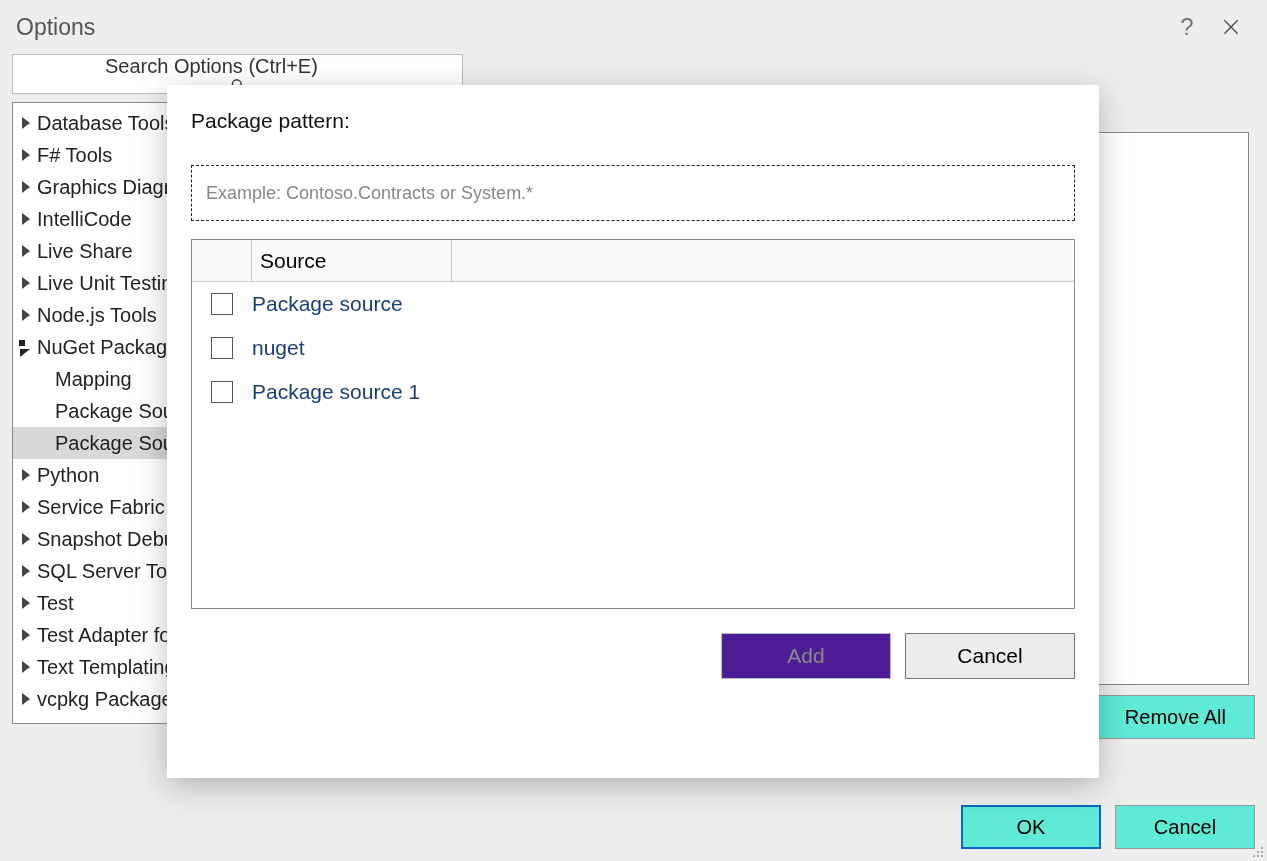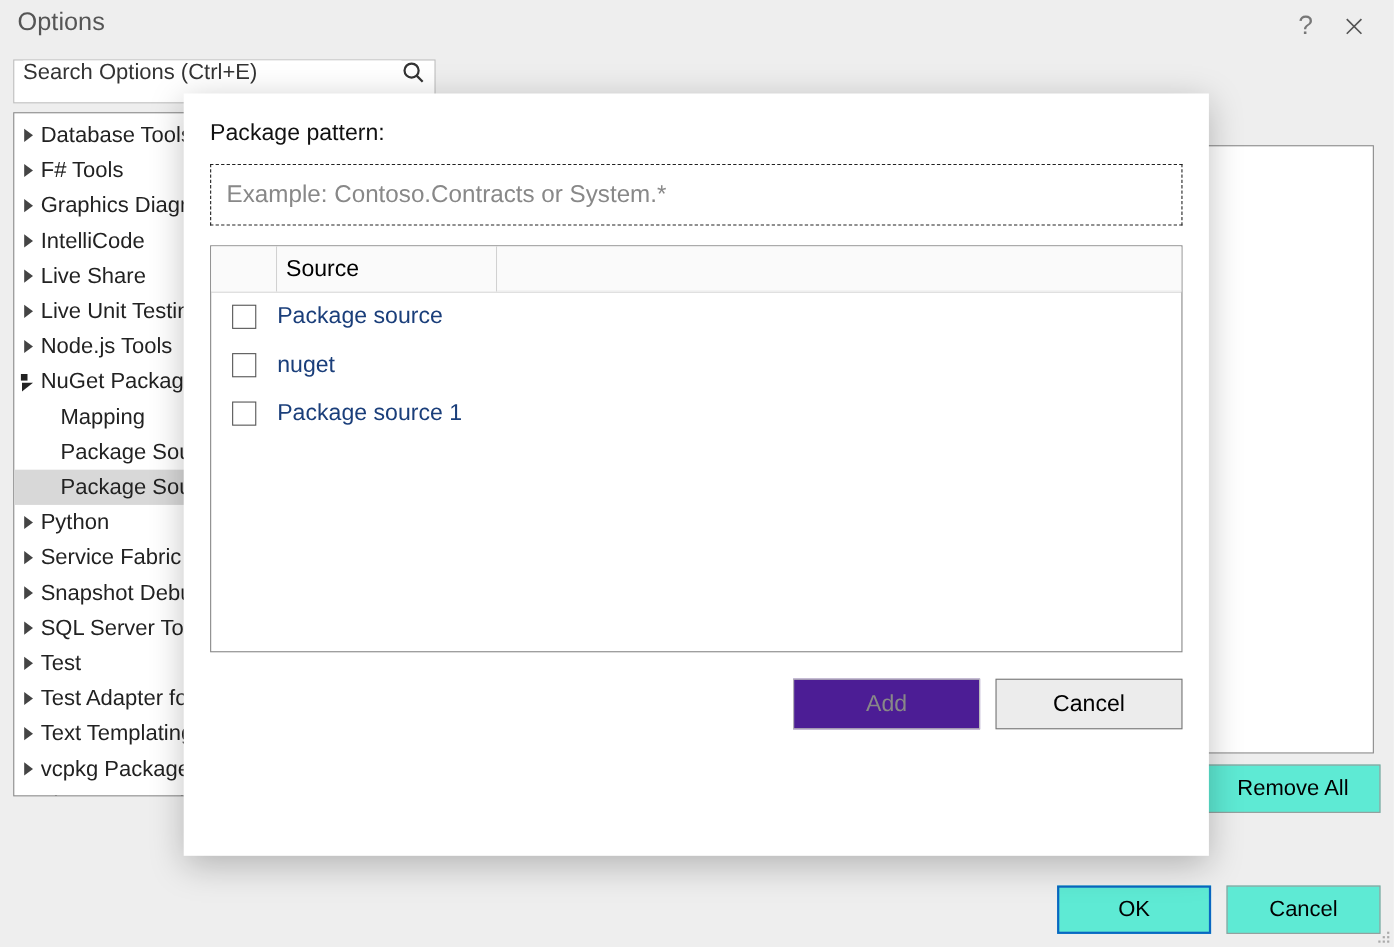--- a/index.html
+++ b/index.html
@@ -1,29 +1,29 @@
 <!DOCTYPE html>
 <html><head>
 <meta charset="utf-8">
 <style>
 * { box-sizing: border-box; margin: 0; padding: 0; font-family: "Segoe UI", Tahoma, sans-serif; }
 body { background: #eeeeee; width: 1267px; height: 861px; position: relative; overflow: hidden; }
 
 
 .options-window { position: absolute; inset: 0; background: #eeeeee; }
-.titlebar { display: flex; align-items: flex-start; padding: 6px 14px 6px 16px; height: 54px; }
+.titlebar { display: flex; align-items: center; padding: 6px 14px 6px 16px; height: 54px; }
 .titlebar .title { font-size: 23px; color: #555; font-weight: 400; }
 .tb-spacer { flex: 1; }
 .tb-btn { width: 44px; height: 36px; display: flex; align-items: center; justify-content: center; color: #555; font-size: 22px; cursor: default; }
 .tb-help { font-size: 24px; color: #777; }
 
 .options-body { position: relative; padding: 0 12px 12px 12px; }
 
 .search-row { padding: 0 0 8px 0; }
-.search-box { width: 384px; height: 40px; border: 1px solid #bbb; background: #fff; display: flex; align-items: flex-start; padding: 0 8px; }
+.search-box { width: 451px; height: 40px; border: 1px solid #bbb; background: #fff; display: flex; align-items: center; padding: 0 8px; flex-direction: column; }
 .search-input { flex: 1; border: none; outline: none; font-size: 20px; color: #333; }
 .search-input::placeholder { color: #333; }
 .search-icon { width: 22px; height: 22px; }
 
 .content-row { display: flex; gap: 14px; }
 .tree-panel { width: 408px; height: 622px; border: 1px solid #888; background: #fff; overflow: hidden; }
 .tree { padding: 4px 0; font-size: 20px; color: #222; }
 .tree-item { display: flex; align-items: center; height: 32px; padding-left: 6px; white-space: nowrap; }
 .tree-item.child { padding-left: 42px; }
 .tree-item.selected { background: #d8d8d8; }
@@ -40,22 +40,22 @@
 .footer { position: absolute; bottom: 12px; right: 12px; display: flex; gap: 14px; }
 
 
 .modal { position: absolute; left: 167px; top: 85px; width: 932px; height: 693px; background: #fff; box-shadow: 0 8px 30px rgba(0,0,0,0.25); }
 .modal-titlebar { height: 56px; background: #f3f3f3; display: flex; align-items: center; padding: 0 14px 0 18px; }
 .modal-title { font-size: 22px; color: #111; }
 .modal-close { margin-left: auto; width: 34px; height: 34px; display: flex; align-items: center; justify-content: center; }
 .modal-close svg { width: 22px; height: 22px; }
 
 .modal-body { padding: 24px 24px 16px 24px; }
-.field-label { font-size: 21px; color: #111; margin-bottom: 16px; }
-.pattern-input { width: 100%; height: 56px; border: 1px dashed #222; font-size: 22px; padding: 0 14px; outline: none; }
+.field-label { font-size: 21px; color: #111; margin-bottom: 32px; }
+.pattern-input { width: 100%; height: 56px; border: 1px dashed #222; font-size: 18px; padding: 0 14px; outline: none; }
 .pattern-input::placeholder { color: #888; }
 
 .source-table { margin-top: 18px; border: 1px solid #888; height: 370px; background: #fff; }
 .source-header { display: flex; height: 42px; border-bottom: 1px solid #ccc; justify-content: flex-end; }
 .source-hcell-check { width: 60px; border-right: 1px solid #ccc; background: #fafafa; }
 .source-hcell-name { flex: 0 0 200px; border-right: 1px solid #ccc; background: #fafafa; display: flex; align-items: center; padding-left: 8px; font-size: 21px; }
 .source-hcell-rest { flex: 1; background: #fafafa; border-bottom: 1px solid #eee; }
 .source-row { display: flex; align-items: center; height: 44px; }
 .source-row .chk { width: 60px; display: flex; align-items: center; justify-content: center; }
 .source-row .chk-box { width: 22px; height: 22px; border: 1.5px solid #555; }

